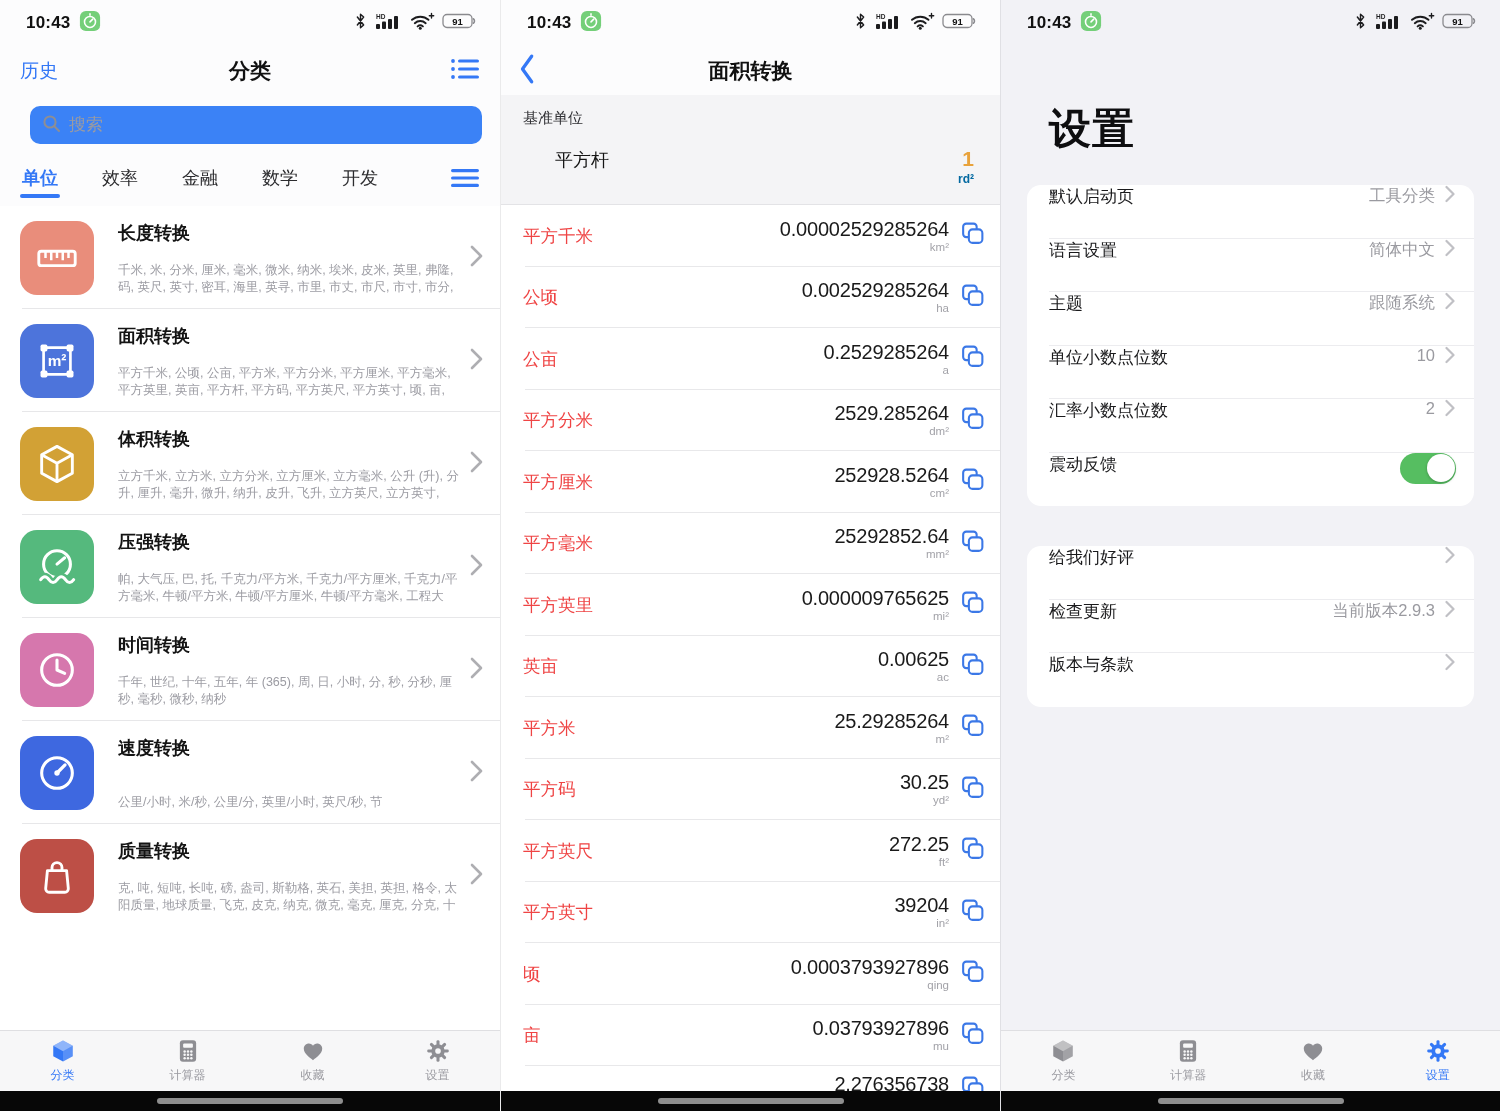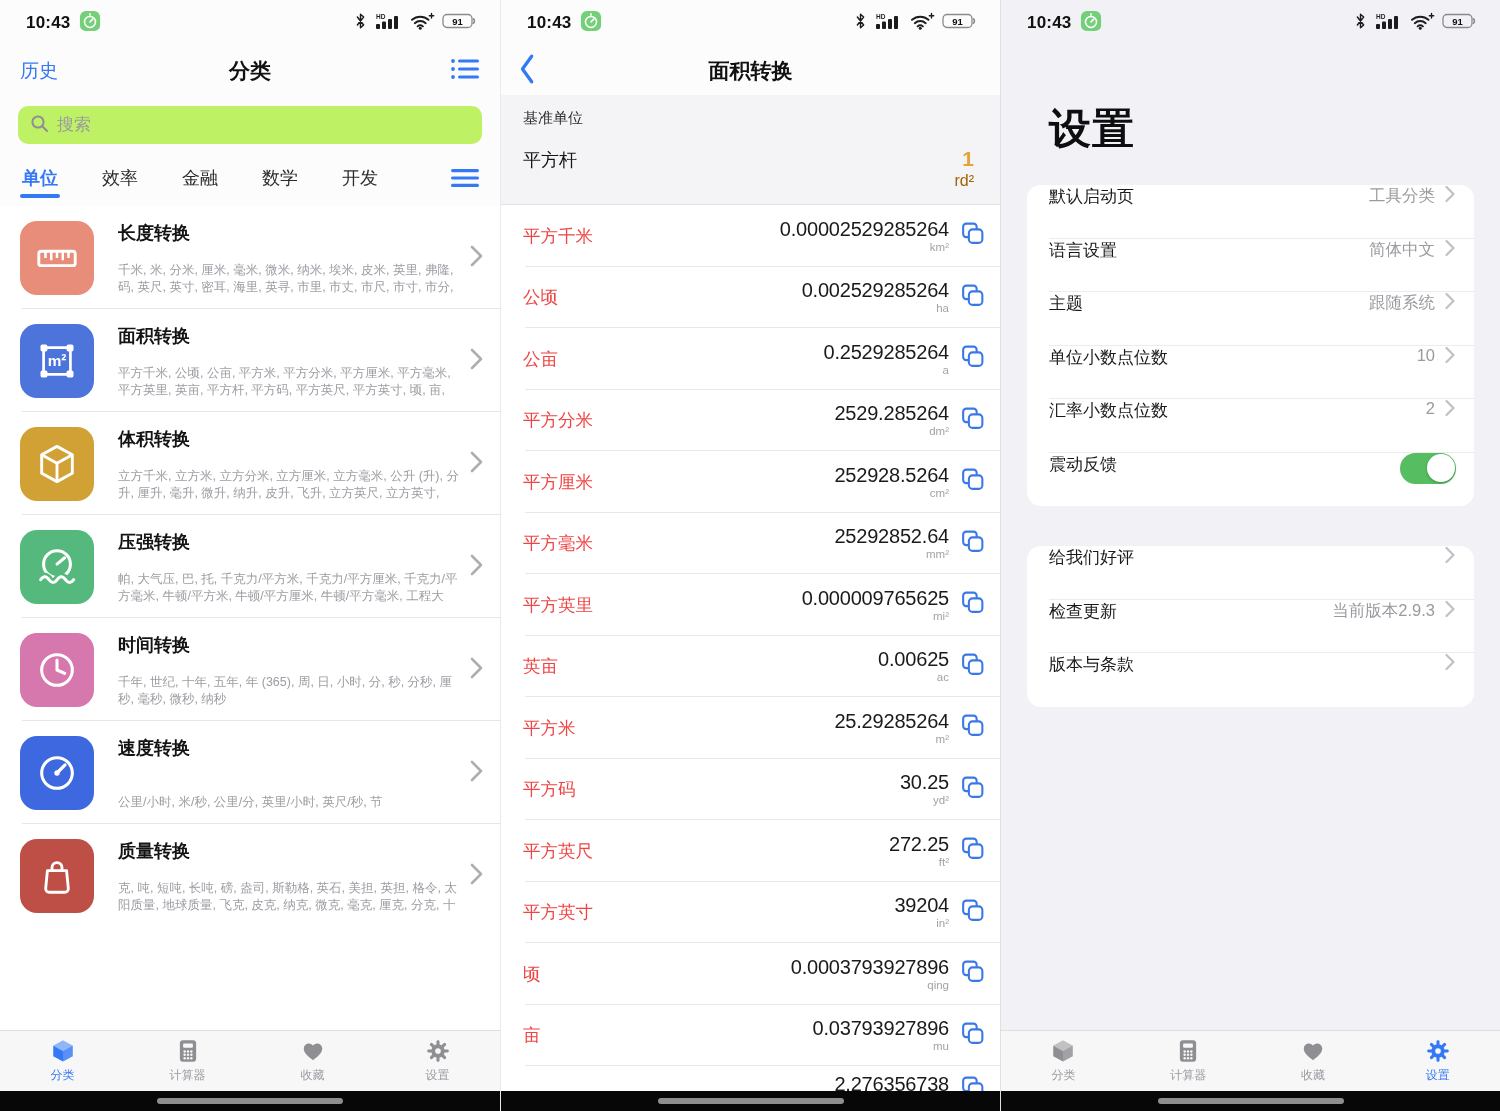--- a/index.html
+++ b/index.html
@@ -15,21 +15,21 @@
   .sb-time { font-size:17px; font-weight:700; color:#111; letter-spacing:.2px; }
   .sb-right { display:flex; align-items:center; gap:7px; }
 
   
   .p1-header { height:50px; flex:0 0 50px; display:flex; align-items:center; padding:0 20px; position:relative; }
   .link-blue { color:#3478F6; font-size:19px; }
   .p1-title { position:absolute; left:0; right:0; text-align:center; font-size:21px; font-weight:700; color:#111; }
   .p1-header .right-ic { margin-left:auto; position:relative; z-index:1; }
 
   .search-wrap { flex:0 0 58px; padding:10px 18px 10px; }
-  .search-box { height:38px; background:#bef264; border-radius:10px; display:flex; align-items:center; padding:0 12px; gap:8px; }
+  .search-box { height:38px; background:#3b82f6; border-radius:10px; display:flex; align-items:center; padding:0 12px; gap:8px;margin-left:12px; }
   .search-box input { border:none; outline:none; background:transparent; font-size:17px; color:#333; width:100%; }
   .search-box input::placeholder { color:#9B9BA1; }
 
   .tabs { flex:0 0 52px; display:flex; align-items:center; padding:0 20px; gap:40px; }
   .tab { font-size:18px; color:#2b2b2e; position:relative; padding:10px 2px 14px; }
   .tab.active { color:#3478F6; font-weight:700; }
   .tab.active::after { content:""; position:absolute; left:0; right:0; bottom:6px; height:4px; border-radius:2px; background:#3478F6; }
   .tabs .right-ic { margin-left:auto; }
 
   .cat-list { flex:1 1 auto; background:#fff; overflow:hidden; }
@@ -53,24 +53,24 @@
 
   .homebar { flex:0 0 20px; background:#070707; position:relative; }
   .homebar .pill { position:absolute; left:50%; top:7px; transform:translateX(-50%); width:186px; height:5.5px; border-radius:3px; background:#8E8E8E; }
 
   
   .p2-header { height:49px; flex:0 0 49px; display:flex; align-items:center; padding:0 16px; position:relative; background:#FCFCFD; }
   .p2-title { position:absolute; left:0; right:0; text-align:center; font-size:21px; font-weight:700; color:#111; }
   .base-section { flex:0 0 110px; background:#F4F4F6; border-bottom:1px solid #E3E3E6; padding:14px 22px 0; }
   .base-label { font-size:15px; color:#2f2f33; margin-bottom:20px; }
   .base-row { display:flex; align-items:flex-start; justify-content:space-between; }
-  .base-name { font-size:18px; color:#141414; }
+  .base-name { font-size:18px; color:#141414;margin-left:32px; }
   .base-right { text-align:right; margin-right:4px; }
   .base-value { font-size:21px; font-weight:600; color:#E8A23B; line-height:22px; }
-  .base-unit { font-size:16px; color:#a16207; margin-top:2px; }
+  .base-unit { font-size:12px; color:#0369a1; margin-top:2px;font-weight:bold; }
   .conv-list { flex:1 1 auto; background:#fff; overflow:hidden; }
   .crow { height:61.5px; display:flex; align-items:center; padding:0 14px 0 22px; position:relative; }
   .crow::after { content:""; position:absolute; left:24px; right:0; bottom:0; height:1px; background:#E8E8EA; }
   .crow-name { font-size:17.5px; color:#ef4444; flex:1; }
   .crow-right { text-align:right; margin-right:10px; }
   .crow-value { font-size:20px; font-weight:500; color:#1a1a1a; line-height:21px; letter-spacing:-.2px; }
   .crow-unit { font-size:11.5px; color:#A2A2A8; margin-top:1px; }
   .crow .copy { flex:0 0 27px; }
   .crow.partial { height:25px; overflow:hidden; align-items:flex-start; padding-top:8px; }
   .crow.partial::after { display:none; }

